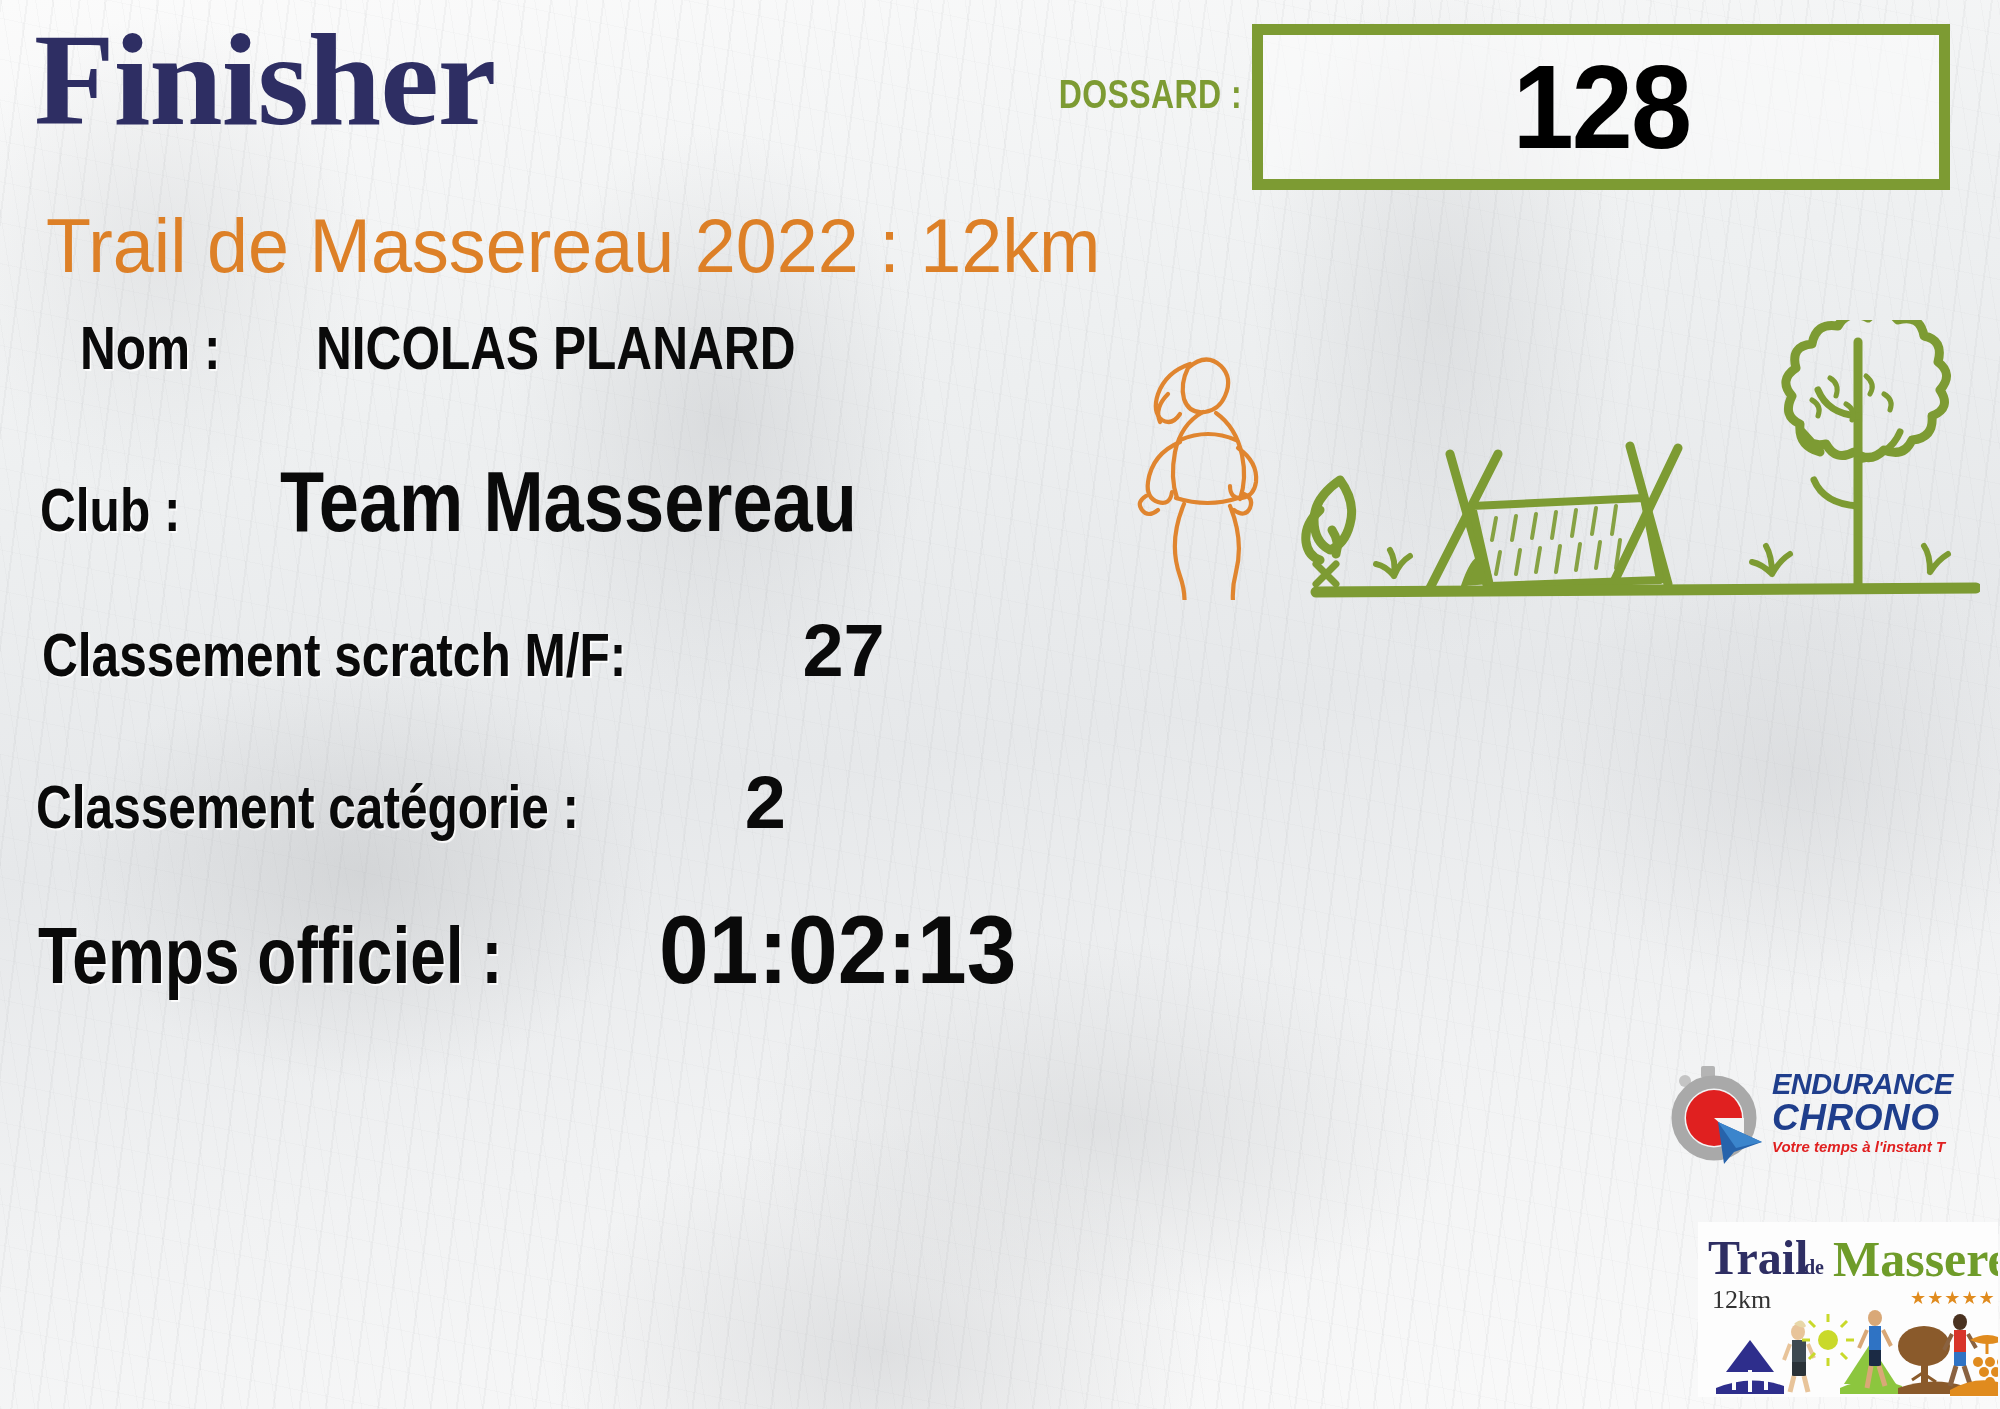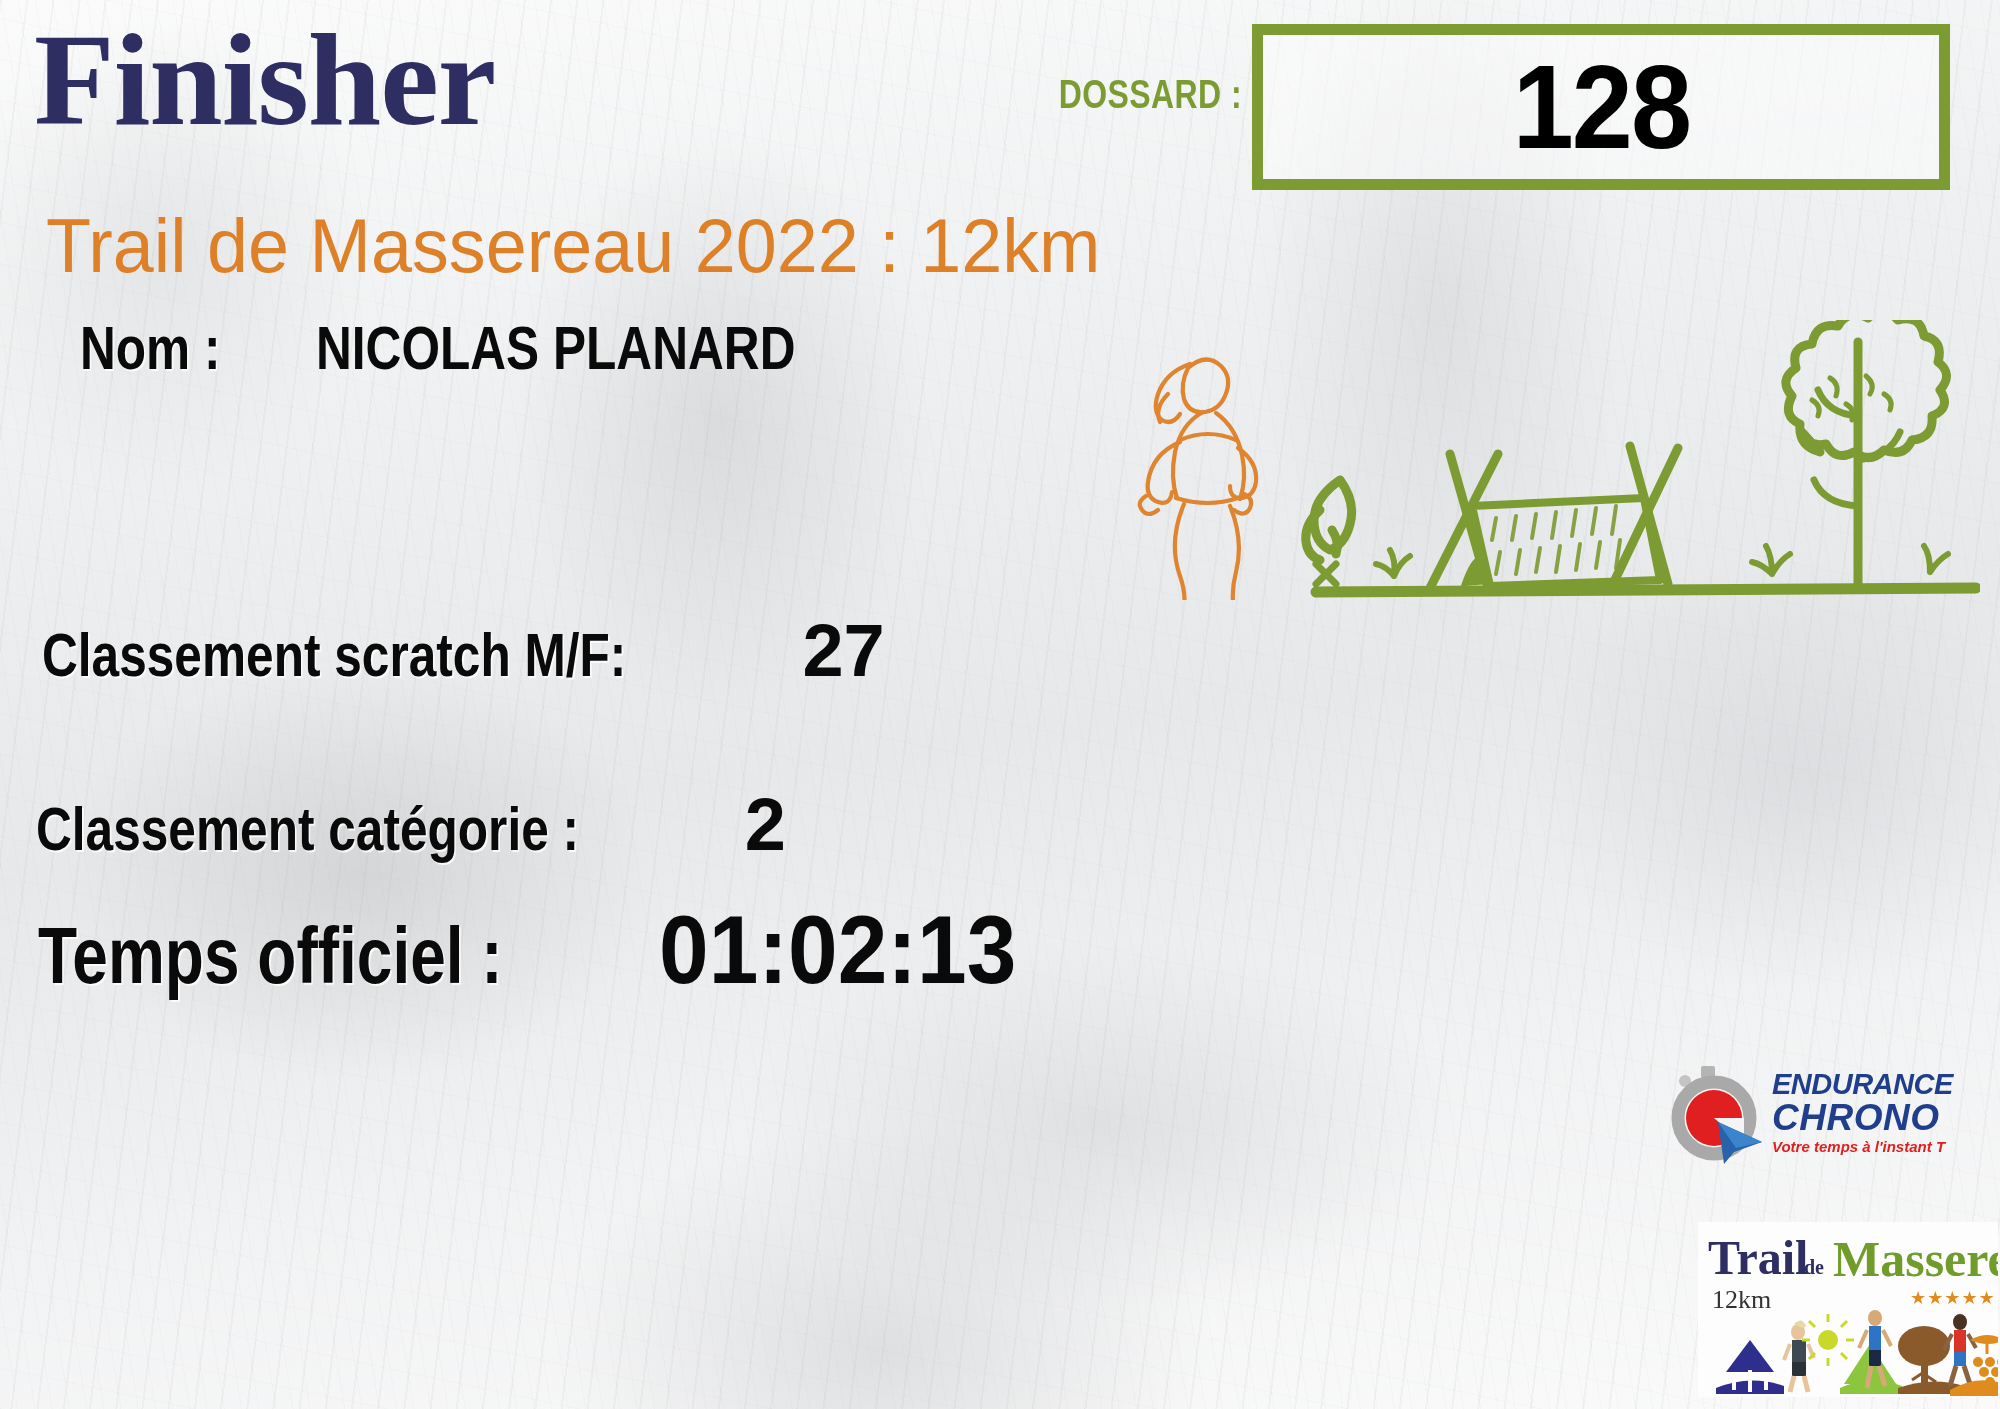--- a/index.html
+++ b/index.html
@@ -119,21 +119,21 @@
   #row-nom .val  { font-size: 62px; margin-left: 60px; transform: scaleX(0.80); transform-origin: left center; }
 
   #row-club { left: 40px; top: 452px; }
   #row-club .lbl { font-size: 62px; }
   #row-club .val { font-size: 86px; margin-left: 64px; transform: scaleX(0.84); transform-origin: left center; }
 
   #row-scratch { left: 42px; top: 608px; }
   #row-scratch .lbl { font-size: 62px; }
   #row-scratch .val { font-size: 74px; margin-left: 30px; }
 
-  #row-cat { left: 36px; top: 760px; margin-top: 22px; }
+  #row-cat { left: 36px; top: 760px; }
   #row-cat .lbl { font-size: 62px; }
   #row-cat .val { font-size: 74px; margin-left: 30px; }
 
   #row-temps { left: 38px; top: 895px; }
   #row-temps .lbl { font-size: 80px; }
   #row-temps .val { font-size: 96px; margin-left: 40px; transform: scaleX(0.93); transform-origin: left center; }
 
   
   #illustration {
     position: absolute;
@@ -168,20 +168,24 @@
     <span class="dossard-num">128</span>
   </div>
 
   <div class="subtitle">Trail de Massereau 2022 : 12km</div>
 
   <div class="row" id="row-nom">
     <span class="lbl">Nom :</span>
     <span class="val">NICOLAS PLANARD</span>
   </div>
 
+  <div class="row" id="row-club">
+    <span class="lbl">Club :</span>
+    <span class="val">Team Massereau</span>
+  </div>
 
   <div class="row" id="row-scratch">
     <span class="lbl">Classement scratch M/F:</span>
     <span class="val">27</span>
   </div>
 
   <div class="row" id="row-cat">
     <span class="lbl">Classement catégorie :</span>
     <span class="val">2</span>
   </div>

